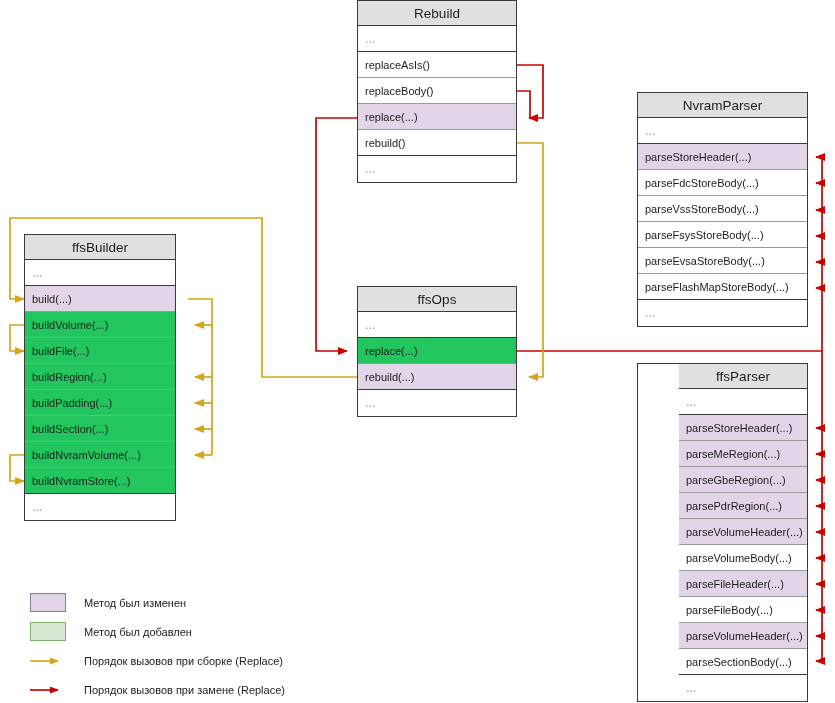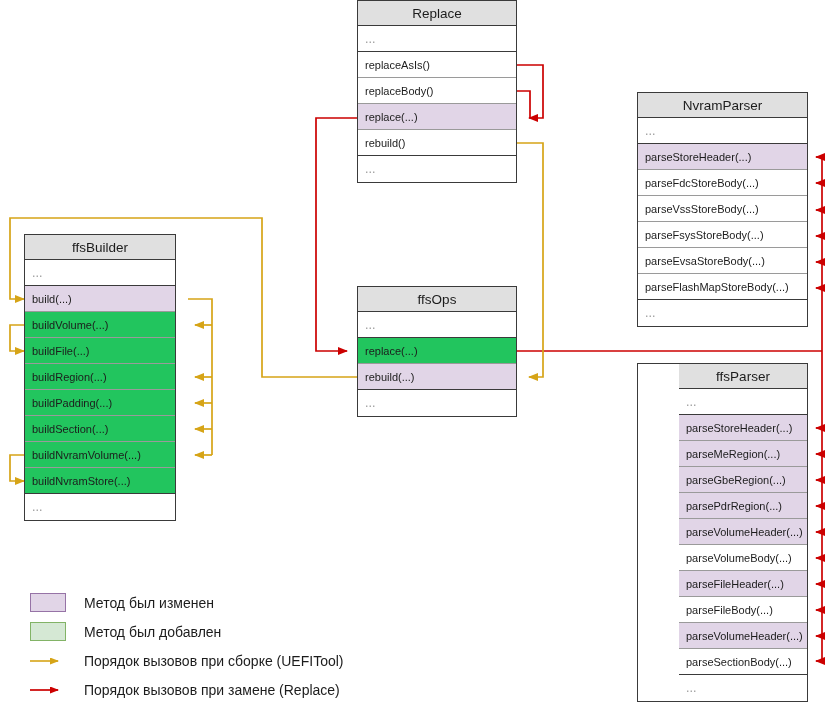--- a/index.html
+++ b/index.html
@@ -84,21 +84,21 @@
   }
   .legend-swatch.green { border-color: #72a46d; }
   .legend-arrow {
     width: 36px;
     height: 19px;
     margin-right: 18px;
     flex: none;
     display: block;
   }
   .legend-label {
-    font-size: 14px;
+    font-size: 11px;
     color: #1c1c1c;
     white-space: nowrap;
   }
 </style>
 </head>
 <body>
 
 <svg id="canvas" viewBox="0 0 835 703" xmlns="http://www.w3.org/2000/svg">
   <defs>
     <marker id="ar-red" markerWidth="10" markerHeight="8" refX="9" refY="4" orient="auto" markerUnits="userSpaceOnUse">
@@ -152,21 +152,21 @@
     <path d="M212,429 L195,429" marker-end="url(#ar-org)"></path>
     <path d="M212,455 L195,455" marker-end="url(#ar-org)"></path>
 
     <path d="M24,325 L10,325 L10,351 L24,351" marker-end="url(#ar-org)"></path>
 
     <path d="M24,455 L10,455 L10,481 L24,481" marker-end="url(#ar-org)"></path>
   </g>
 </svg>
 
 <div class="umlbox" style="left:357px; top:0px; width:160px;">
-  <div class="title">Replace</div>
+  <div class="title">Rebuild</div>
   <div class="rows">
     <div class="row ellipsis sep">...</div>
     <div class="row">replaceAsIs()</div>
     <div class="row">replaceBody()</div>
     <div class="row changed">replace(...)</div>
     <div class="row sep">rebuild()</div>
     <div class="row ellipsis last">...</div>
   </div>
 </div>
 
@@ -242,21 +242,21 @@
 
   <div class="legend-row">
     <svg class="legend-arrow" viewBox="0 0 36 19" xmlns="http://www.w3.org/2000/svg">
       <defs>
         <marker id="lg-org" markerWidth="9" markerHeight="7" refX="8" refY="3.5" orient="auto" markerUnits="userSpaceOnUse">
           <path d="M0,0 L9,3.5 L0,7 z" fill="#d6a417"></path>
         </marker>
       </defs>
       <path d="M0,10 L28,10" fill="none" stroke="#d6a417" stroke-width="1.6" marker-end="url(#lg-org)"></path>
     </svg>
-    <span class="legend-label">Порядок вызовов при сборке (UEFITool)</span>
+    <span class="legend-label">Порядок вызовов при сборке (Replace)</span>
   </div>
 
   <div class="legend-row">
     <svg class="legend-arrow" viewBox="0 0 36 19" xmlns="http://www.w3.org/2000/svg">
       <defs>
         <marker id="lg-red" markerWidth="9" markerHeight="7" refX="8" refY="3.5" orient="auto" markerUnits="userSpaceOnUse">
           <path d="M0,0 L9,3.5 L0,7 z" fill="#cc0000"></path>
         </marker>
       </defs>
       <path d="M0,10 L28,10" fill="none" stroke="#cc0000" stroke-width="1.7" marker-end="url(#lg-red)"></path>

